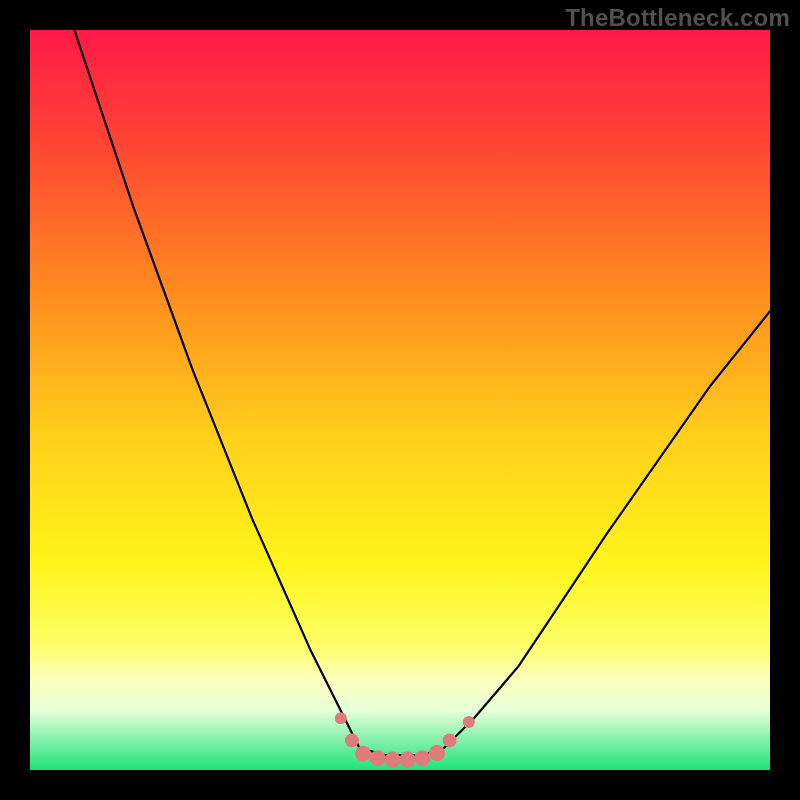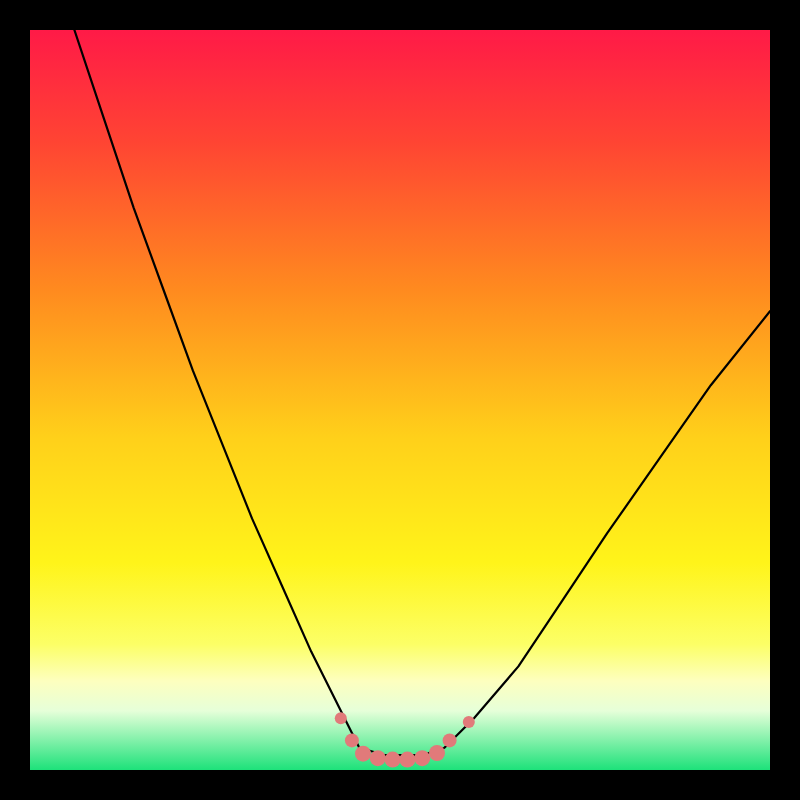--- a/index.html
+++ b/index.html
@@ -61,13 +61,14 @@
         <circle cx="333.0" cy="723.7" r="8" fill="#e17a7a"></circle>
         <circle cx="347.8" cy="728.2" r="8" fill="#e17a7a"></circle>
         <circle cx="362.6" cy="729.6" r="8" fill="#e17a7a"></circle>
         <circle cx="377.4" cy="729.6" r="8" fill="#e17a7a"></circle>
         <circle cx="392.2" cy="728.2" r="8" fill="#e17a7a"></circle>
         <circle cx="407.0" cy="723.0" r="8" fill="#e17a7a"></circle>
         <circle cx="419.6" cy="710.4" r="7" fill="#e17a7a"></circle>
         <circle cx="438.8" cy="691.9" r="6" fill="#e17a7a"></circle>
       </g>
   </svg>
+  <div class="watermark">TheBottleneck.com</div>
 </div>
 
 </body></html>

